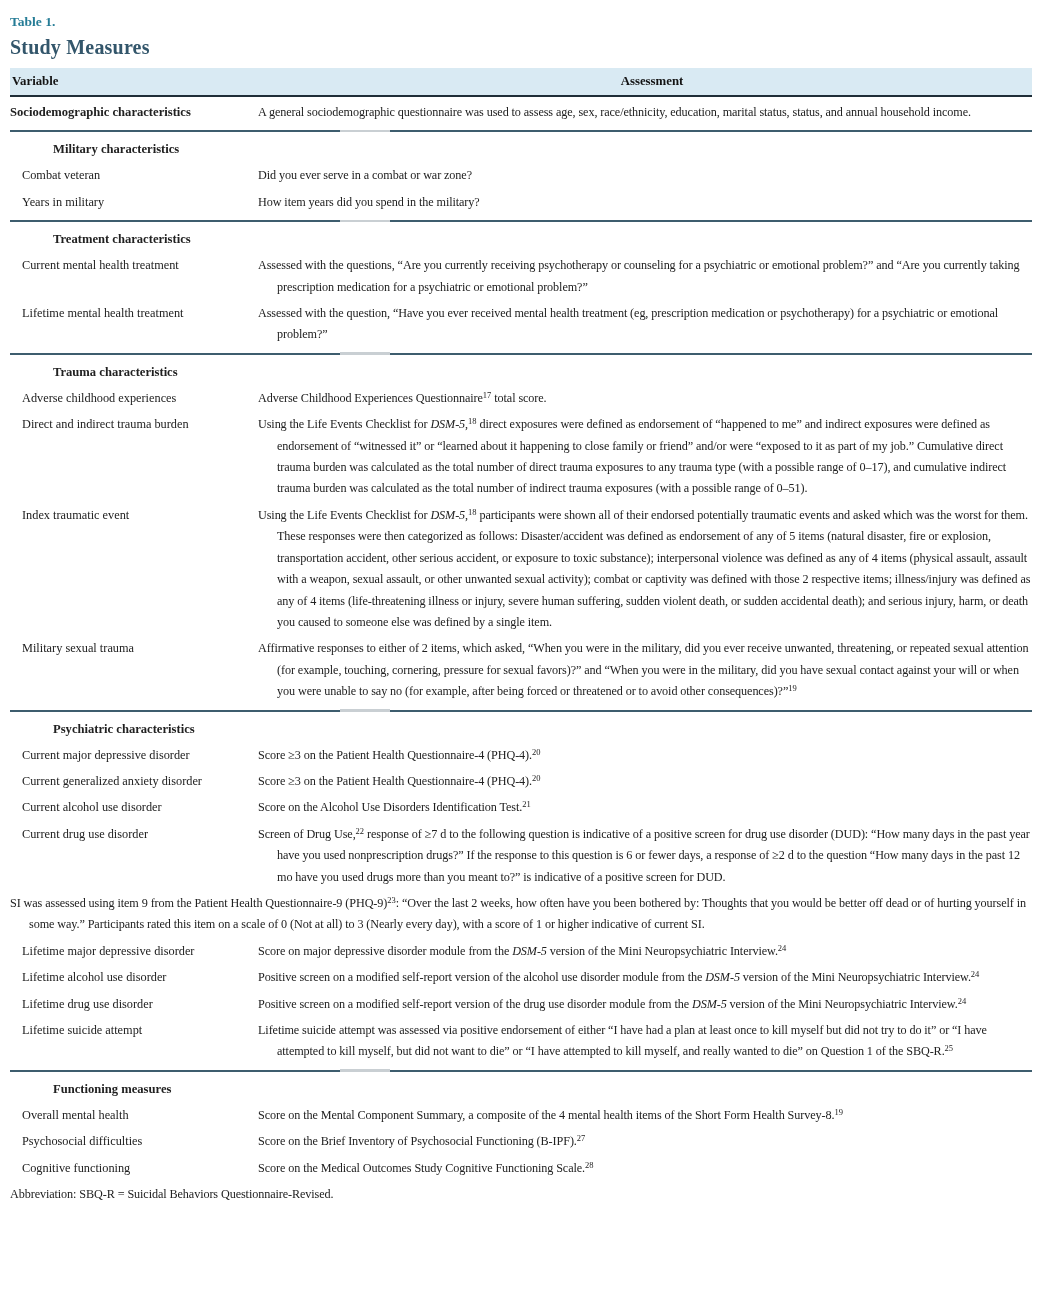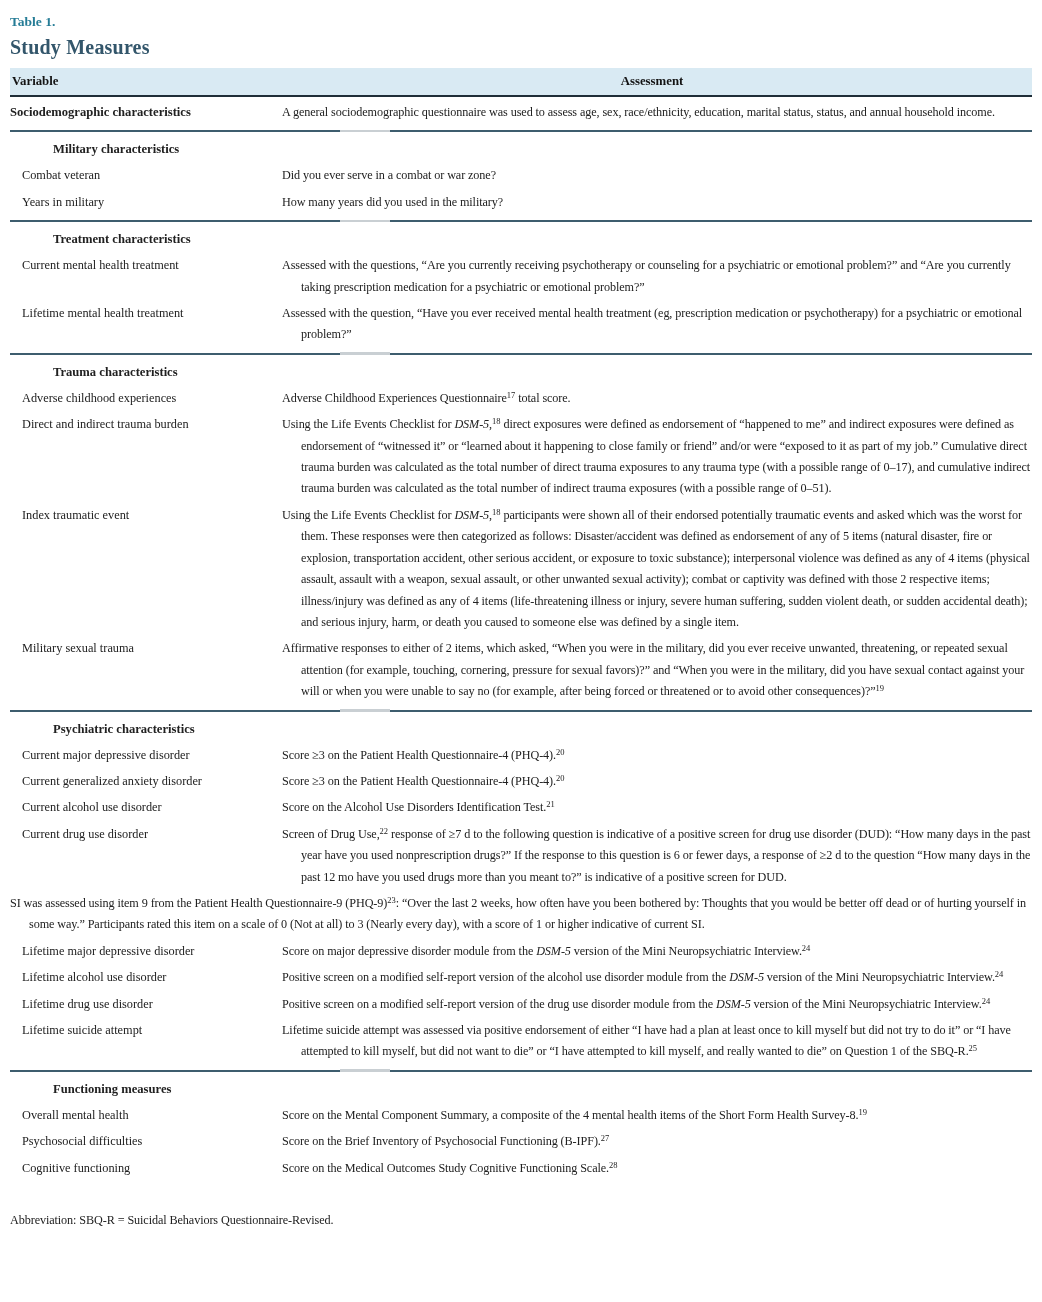--- a/index.html
+++ b/index.html
@@ -20,33 +20,33 @@
   }
   .hb-var{width:248px;flex:none;padding-left:2px;}
   .hb-assess{flex:1;text-align:center;}
   .section{padding:5px 0 2px 0;position:relative;}
   .section + .section{border-top:2.5px solid var(--c-section_divider,#3e5d6e);}
   .section + .section::before{
     content:"";position:absolute;top:-2.5px;left:330px;width:50px;height:2.5px;
     background:#c9cfd3;
   }
   .sec-header{font-weight:bold;font-size:12.6px;margin:2px 0 5px 0;line-height:21px;padding-left:43px;}
-  .row{display:flex;margin-bottom:5px;gap:24px;}
+  .row{display:flex;margin-bottom:5px;}
   .row-label{
     width:248px;flex:none;box-sizing:border-box;
     padding-left:12px;font-size:12.3px;line-height:21.4px;
   }
   .row-label.bold-label{font-weight:bold;padding-left:0;font-size:12.6px;}
   .row-assess{
     flex:1;font-size:12.2px;line-height:21.4px;
     padding-left:19px;text-indent:-19px;letter-spacing:-0.1px;
   }
   .row-assess sup{font-size:8.5px;line-height:0;vertical-align:4px;letter-spacing:0;}
   .row-assess i{font-style:italic;}
-  .footnote{font-size:12.2px;margin-top:26px;letter-spacing:-0.1px;line-height:16px;}
+  .footnote{font-size:12.2px;margin-top:0;letter-spacing:-0.1px;line-height:16px;}
 </style>
 </head>
 <body>
 
 <div class="page">
   <div class="table-label">Table 1.</div>
   <div class="table-title">Study Measures</div>
 
   <div class="head-band">
     <div class="hb-var">Variable</div>
@@ -61,21 +61,21 @@
         </div>
       </div>
       <div class="section">
         <div class="sec-header">Military characteristics</div>
         <div class="row">
           <div class="row-label">Combat veteran</div>
           <div class="row-assess">Did you ever serve in a combat or war zone?</div>
         </div>
         <div class="row">
           <div class="row-label">Years in military</div>
-          <div class="row-assess">How many years did you used in the military?</div>
+          <div class="row-assess">How item years did you spend in the military?</div>
         </div>
       </div>
       <div class="section">
         <div class="sec-header">Treatment characteristics</div>
         <div class="row">
           <div class="row-label">Current mental health treatment</div>
           <div class="row-assess">Assessed with the questions, “Are you currently receiving psychotherapy or counseling for a psychiatric or emotional problem?” and “Are you currently taking prescription medication for a psychiatric or emotional problem?”</div>
         </div>
         <div class="row">
           <div class="row-label">Lifetime mental health treatment</div>

